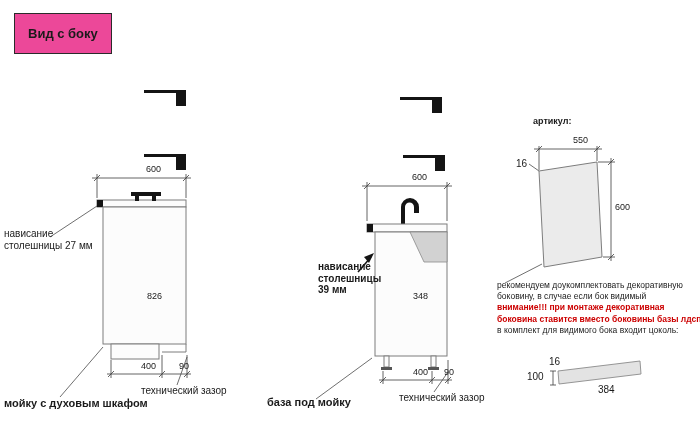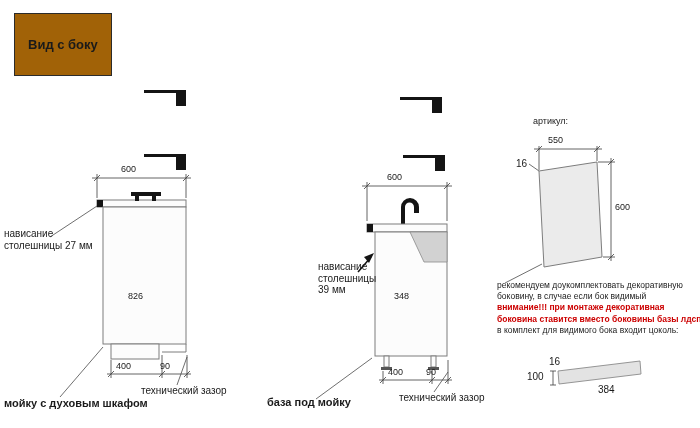--- a/index.html
+++ b/index.html
@@ -1,25 +1,25 @@
 <!DOCTYPE html>
 <html><head>
 <meta charset="utf-8">
 <style>
   *{box-sizing:border-box;margin:0;padding:0}
   html,body{width:700px;height:428px}
   body{position:relative;background:#ffffff;font-family:"Liberation Sans",sans-serif;color:#1a1a1a;overflow:hidden}
   svg.draw{position:absolute;left:0;top:0}
   .lbl{position:absolute;line-height:1.15;white-space:nowrap}
-  .ctr{text-align:left}
+  .ctr{text-align:right}
   .t9{font-size:9px}
   .t8{font-size:10px}
-  .b{font-weight:normal}
+  .b{font-weight:bold}
   .cap{font-size:11px;font-weight:bold}
-  .title-box{position:absolute;left:14px;top:13px;border:1px solid #2b2b2b;padding:23px 13px;font-size:13px;font-weight:bold;background:#a16207}
+  .title-box{position:absolute;left:14px;top:13px;border:1px solid #2b2b2b;padding:12px 13px;font-size:13px;font-weight:bold;background:#ec4899}
   .notes{position:absolute;left:497px;top:280px;width:206px;font-size:8.5px;line-height:1.32;white-space:normal}
   .notes span{display:block}
   .warn{color:#cc0000;font-weight:bold}
   .obj{fill:#fcfcfc;stroke:#7d7d7d;stroke-width:1}
   .objl{stroke:#7d7d7d;stroke-width:1;fill:none}
   .dim{stroke:#3c3c3c;stroke-width:0.8;fill:none}
   .lead{stroke:#4a4a4a;stroke-width:0.8;fill:none}
   .blk{fill:#141414;stroke:none}
 </style>
 </head>

